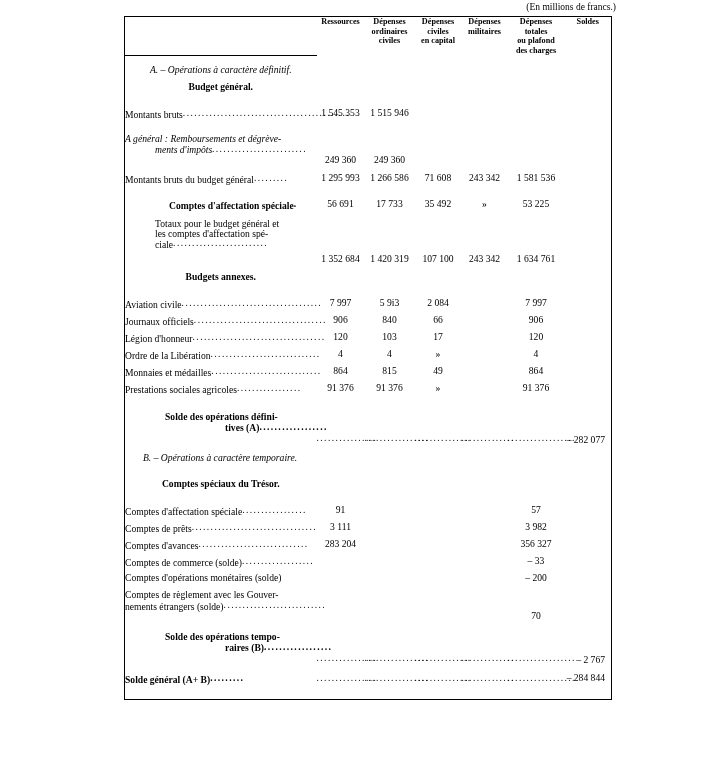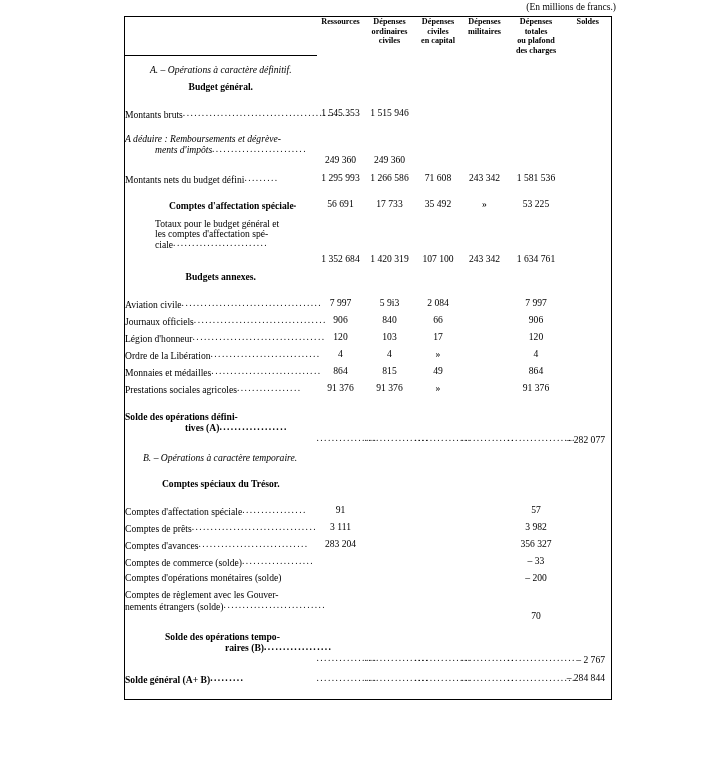--- a/index.html
+++ b/index.html
@@ -209,21 +209,21 @@
         <td class="vl"></td>
         <td class="vl"></td>
         <td class="vl"></td>
         <td class="vl"></td>
         <td class="vl"></td>
         <td class="vl"></td>
       </tr>
 
       <tr>
         <td class="label ital two-line" style="height:30px">
-          <span>A déduire : Remboursements et dégrève-</span><br>
+          <span>A général : Remboursements et dégrève-</span><br>
           <span class="indent1" style="display:inline-block">ments d'impôts</span><span class="dots">.........................</span>
         </td>
         <td class="num vl" style="vertical-align:bottom">249 360</td>
         <td class="num vl" style="vertical-align:bottom">249 360</td>
         <td class="num vl"></td>
         <td class="num vl"></td>
         <td class="num vl"></td>
         <td class="num vl"></td>
       </tr>
 
@@ -232,21 +232,21 @@
         <td class="vl"></td>
         <td class="vl"></td>
         <td class="vl"></td>
         <td class="vl"></td>
         <td class="vl"></td>
         <td class="vl"></td>
       </tr>
 
       <tr class="r line-under">
         <td class="label">
-          <span>Montants nets du budget défini</span><span class="dots">.........</span>
+          <span>Montants bruts du budget général</span><span class="dots">.........</span>
         </td>
         <td class="num vl">1 295 993</td>
         <td class="num vl">1 266 586</td>
         <td class="num vl">71 608</td>
         <td class="num vl">243 342</td>
         <td class="num vl">1 581 536</td>
         <td class="num vl" style="border-bottom:0"></td>
       </tr>
 
       <tr class="spacer">
@@ -391,21 +391,21 @@
         <td></td>
         <td class="vl"></td>
         <td class="vl"></td>
         <td class="vl"></td>
         <td class="vl"></td>
         <td class="vl"></td>
         <td class="vl"></td>
       </tr>
 
       <tr>
-        <td class="label bold two-line" style="height:32px; padding-top:3px">
+        <td class="label bold two-line" style="height:32px; padding-left:40px; padding-top:3px">
           <span>Solde des opérations défini-</span><br>
           <span class="indent2" style="display:inline-block">tives (A)</span><span class="dots">..................</span>
         </td>
         <td class="num vl" style="vertical-align:bottom"><span class="dots">................</span></td>
         <td class="num vl" style="vertical-align:bottom"><span class="dots">.................</span></td>
         <td class="num vl" style="vertical-align:bottom"><span class="dots">...............</span></td>
         <td class="num vl" style="vertical-align:bottom"><span class="dots">..............</span></td>
         <td class="num vl" style="vertical-align:bottom"><span class="dots">..................</span></td>
         <td class="num solde vl" style="vertical-align:bottom">– 282 077</td>
       </tr>

